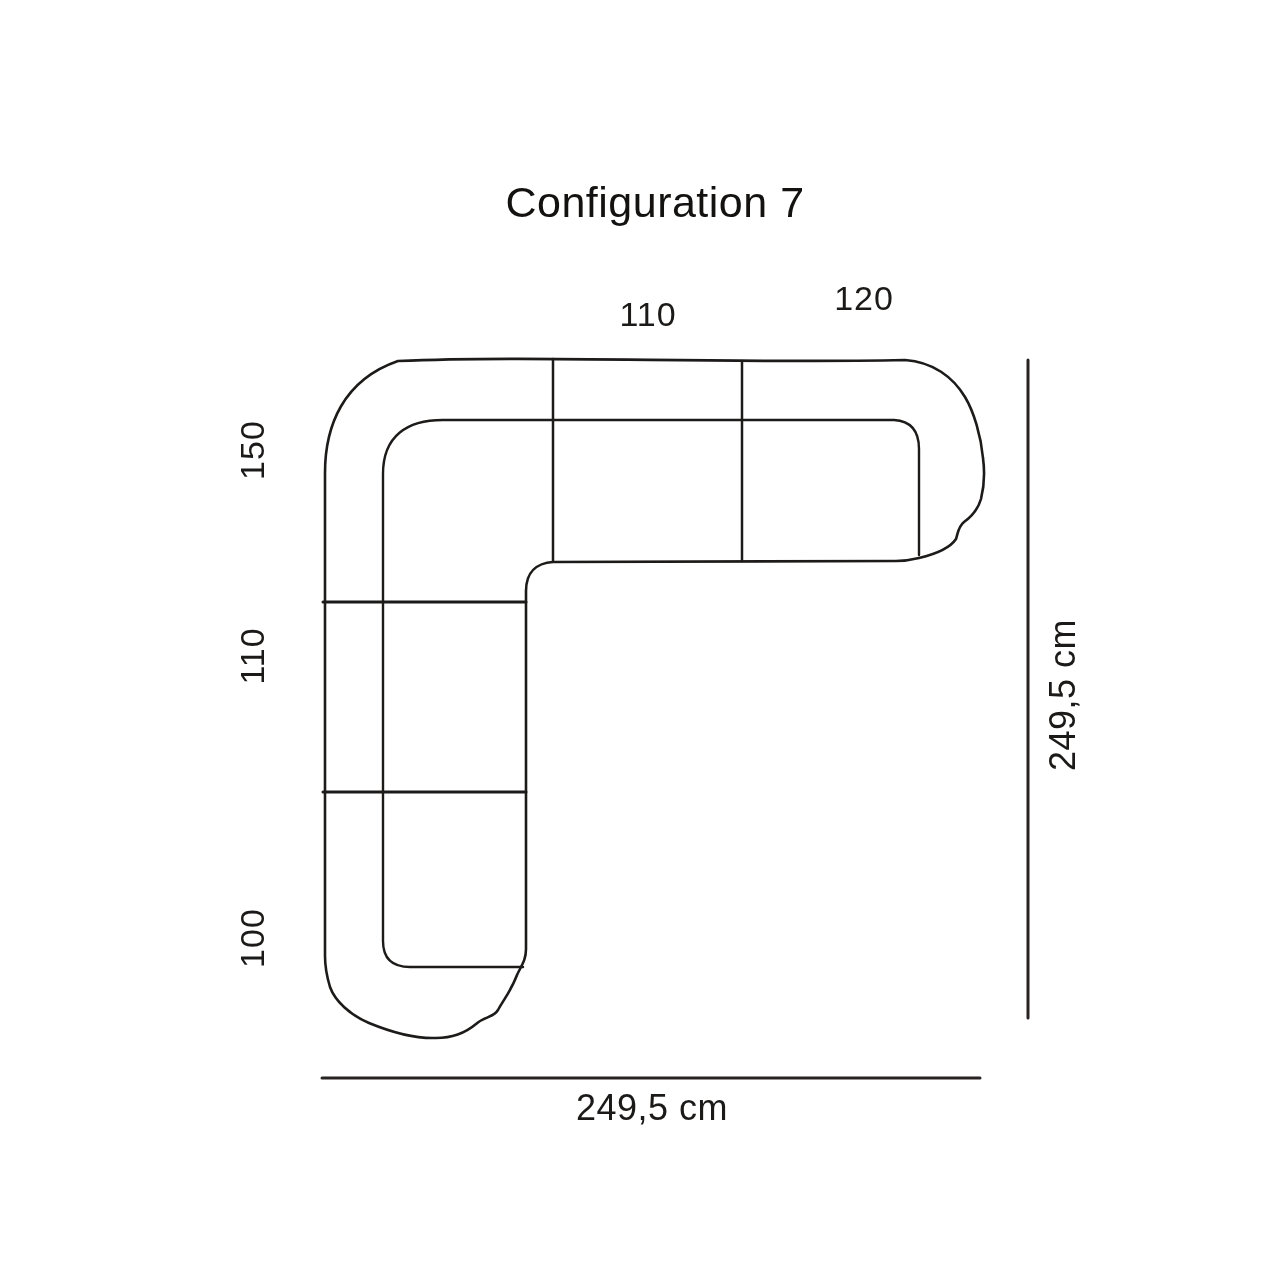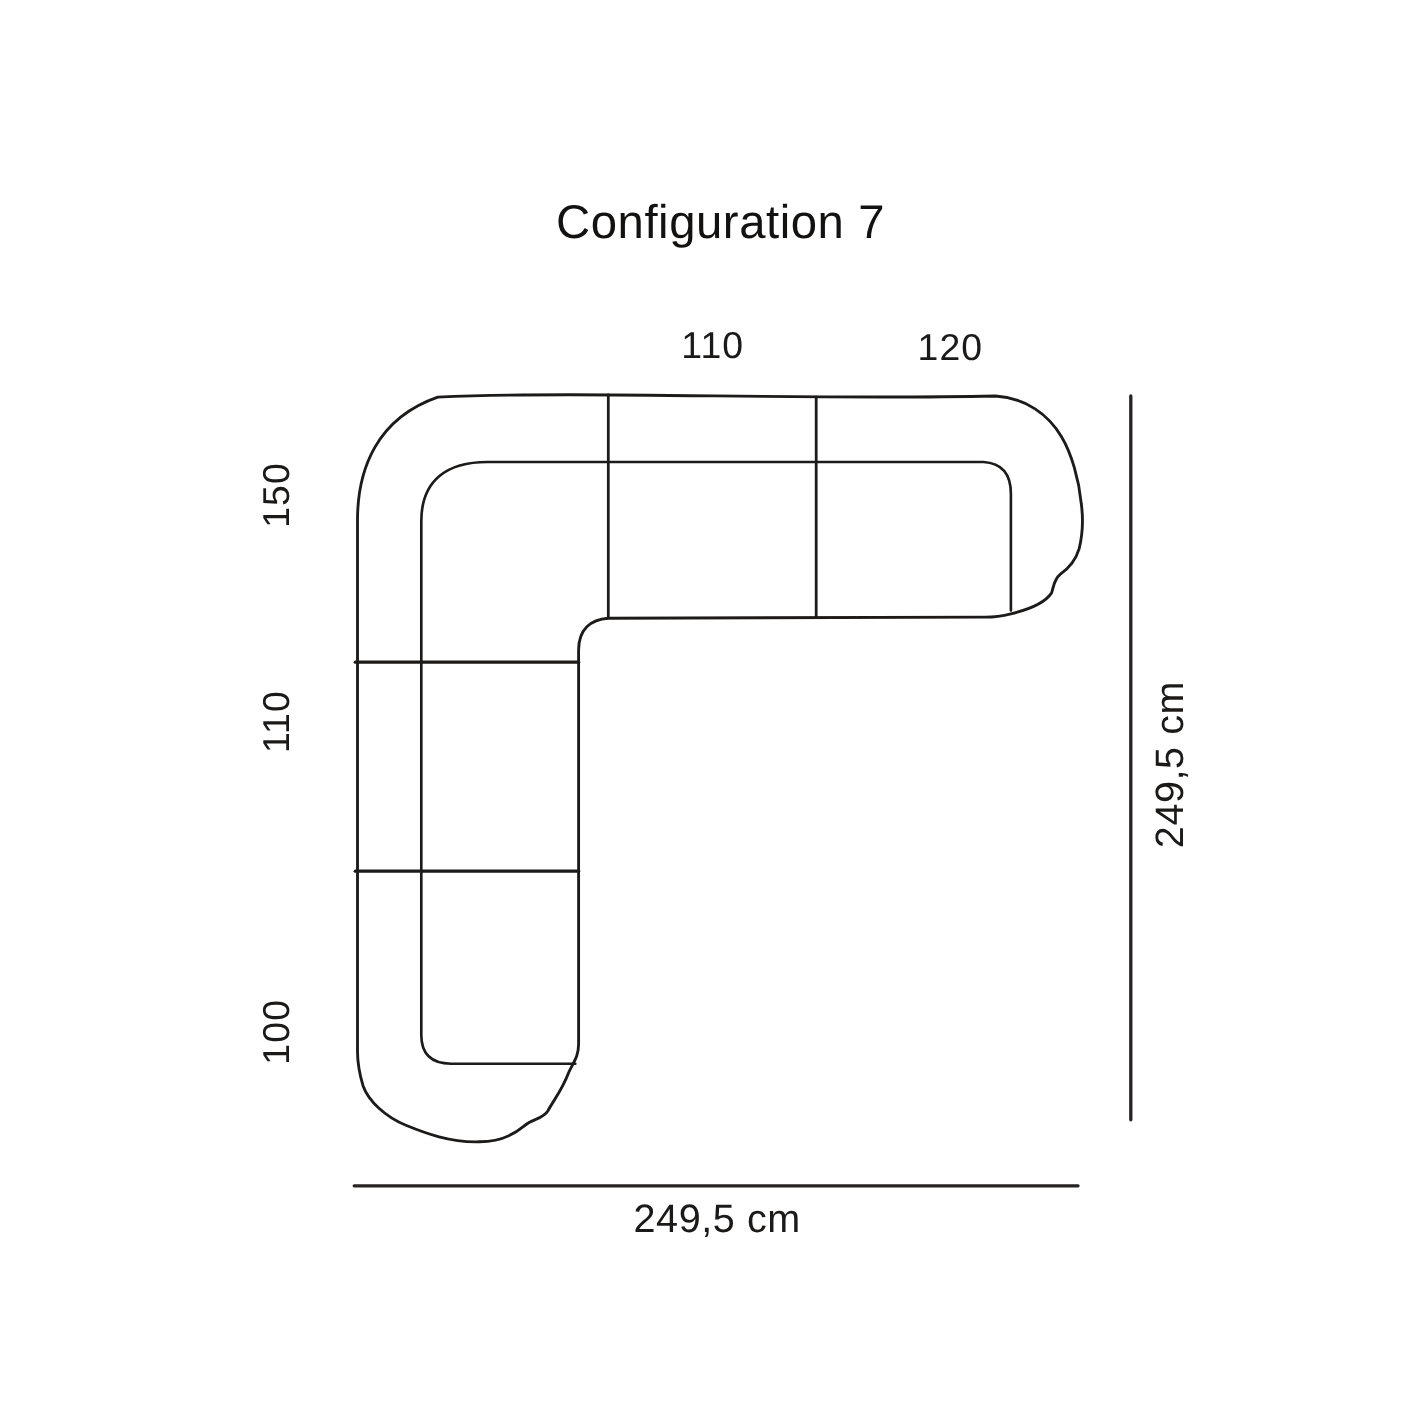--- a/index.html
+++ b/index.html
@@ -104,21 +104,21 @@
     <path stroke="#1d1b1a" stroke-width="3" d="M 323 602 L 526 602"></path>
     <path stroke="#1d1b1a" stroke-width="3" d="M 323 792 L 526 792"></path>
 
     <path stroke="#292223" stroke-width="3" d="M 322 1078 L 980 1078"></path>
     <path stroke="#292223" stroke-width="3" d="M 1028 360 L 1028 1018"></path>
   </svg>
 
   <div class="lbl title">Configuration 7</div>
 
   <div class="lbl dim h-lbl" style="left:548px; top:294px;">110</div>
-  <div class="lbl dim h-lbl" style="left:764px; top:296px;">120</div>
+  <div class="lbl dim h-lbl" style="left:764px; top:278px;">120</div>
 
   <div class="lbl dim v-lbl" style="left:152px; top:430px;">150</div>
   <div class="lbl dim v-lbl" style="left:152px; top:636px;">110</div>
   <div class="lbl dim v-lbl" style="left:152px; top:918px;">100</div>
 
   <div class="lbl dim-total h-lbl" style="left:552px; top:1088px;">249,5 cm</div>
   <div class="lbl dim-total v-lbl" style="left:963px; top:675px;">249,5 cm</div>
 
 </div>
 

